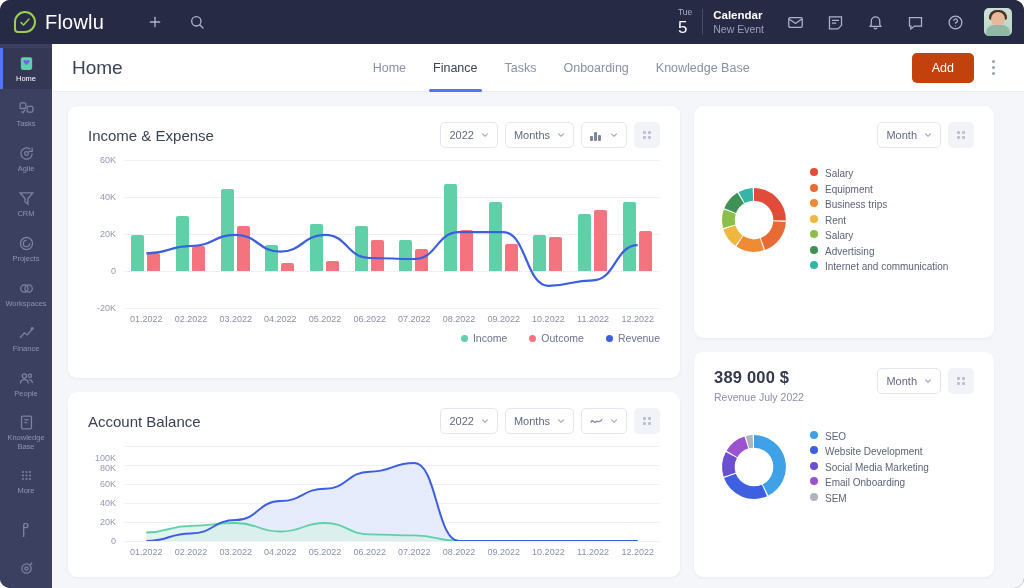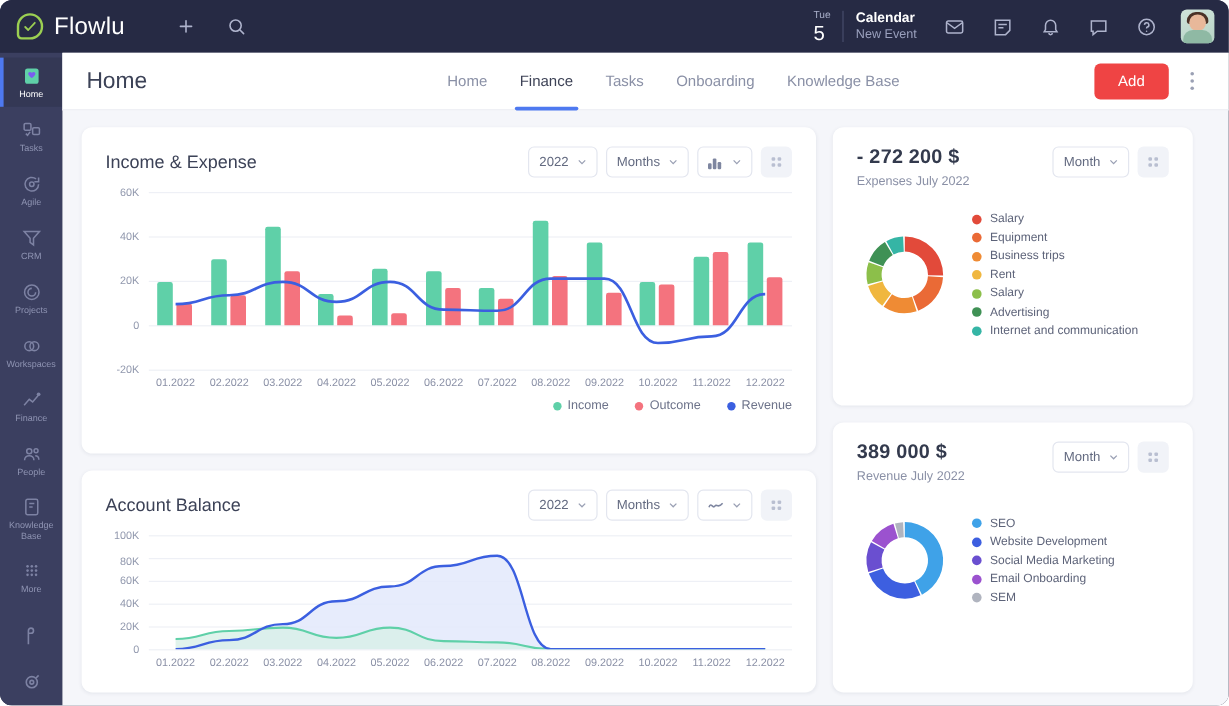--- a/index.html
+++ b/index.html
@@ -102,21 +102,21 @@
   .tab {
     font-size: 12.5px; color: #8a90a6; cursor: pointer; height: 48px;
     display: flex; align-items: center; position: relative;
   }
   .tab.active { color: #3d4256; }
   .tab.active::after {
     content:""; position:absolute; left:-4px; right:-4px; bottom:0; height:2.5px;
     background:#4e79f0; border-radius:2px;
   }
   .add-btn {
-    margin-left: auto; background: #ef4444; color: #fff; font-size: 12.5px;
+    margin-left: auto; background: #c2410c; color: #fff; font-size: 12.5px;
     border: none; border-radius: 5px; padding: 8px 20px; cursor: pointer;
   }
   .kebab {
     width: 22px; height: 28px; margin-left: 8px; display:flex; flex-direction:column;
     align-items:center; justify-content:center; gap:3px; cursor:pointer;
   }
   .kebab i { width:3px; height:3px; border-radius:50%; background:#9aa0b4; display:block;}
 
   .content { display: flex; padding: 14px 16px; gap: 14px; }
   .col-left { width: 612px; }
@@ -161,21 +161,21 @@
   .bar.inc { background: #5fd0a8; }
   .bar.out { background: #f4737e; }
   .legend { display: flex; justify-content: flex-end; gap: 22px; margin-top: 8px; padding-bottom: 12px;}
   .legend .li { display: flex; align-items: center; gap: 5px; font-size: 10.5px; color: #6d7governments;}
   .legend .li { color: #6d738a; }
   .dot { width: 7px; height: 7px; border-radius: 50%; display: inline-block; }
 
   
   .donut-row { display: flex; align-items: center; padding: 4px 18px 20px 18px; gap: 14px; }
   .legend-v { display: flex; flex-direction: column; gap: 4.5px; }
-  .legend-v .li { display: flex; align-items: center; gap: 7px; font-size: 10px; color: #5d6379; }
+  .legend-v .li { display: flex; align-items: flex-start; gap: 7px; font-size: 10px; color: #5d6379; }
   .legend-v .dot { width: 8px; height: 8px; }
   .svgdonut { flex-shrink: 0; }
 </style>
 </head>
 <body>
 
 <div id="app">
 
   <div class="topbar">
     <div class="brand">
@@ -574,21 +574,21 @@
           </div>
 
           <div class="chartwrap">
             <div class="plot" id="ab-plot" style="height:95px;margin-left:36px">
               <div class="gridline" style="top:0"></div>
               <div class="gridline" style="top:19px"></div>
               <div class="gridline" style="top:38px"></div>
               <div class="gridline" style="top:57px"></div>
               <div class="gridline" style="top:76px"></div>
               <div class="gridline" style="top:95px"></div>
-              <div class="ytick" style="top:0">100K</div>
+              <div class="ytick" style="top:12px">100K</div>
               <div class="ytick" style="top:22px">80K</div>
               <div class="ytick" style="top:38px">60K</div>
               <div class="ytick" style="top:57px">40K</div>
               <div class="ytick" style="top:76px">20K</div>
               <div class="ytick" style="top:95px">0</div>
               <svg id="ab-svg" style="position:absolute;left:0;top:0;width:100%;height:95px" preserveAspectRatio="none" viewBox="0 0 540 95">
                   <path d="M22.5,95.0 C45.0,95.0 45.0,87.4 67.5,87.4 C90.0,87.4 90.0,74.1 112.5,74.1 C135.0,74.1 135.0,55.1 157.5,55.1 C180.0,55.1 180.0,42.7 202.5,42.7 C225.0,42.7 225.0,25.7 247.5,25.7 C270.0,25.7 270.0,17.1 292.5,17.1 C315.0,17.1 315.0,95.0 337.5,95.0 C360.0,95.0 360.0,95.0 382.5,95.0 C405.0,95.0 405.0,95.0 427.5,95.0 C450.0,95.0 450.0,95.0 472.5,95.0 C495.0,95.0 495.0,95.0 517.5,95.0 L517.5,95 L22.5,95 Z" fill="#e3e9fb" opacity=".85"></path>
                   <path d="M22.5,86.5 C45.0,86.5 45.0,79.8 67.5,79.8 C90.0,79.8 90.0,77.0 112.5,77.0 C135.0,77.0 135.0,85.5 157.5,85.5 C180.0,85.5 180.0,77.0 202.5,77.0 C225.0,77.0 225.0,88.3 247.5,88.3 C270.0,88.3 270.0,89.3 292.5,89.3 C315.0,89.3 315.0,95.0 337.5,95.0 C360.0,95.0 360.0,95.0 382.5,95.0 C405.0,95.0 405.0,95.0 427.5,95.0 C450.0,95.0 450.0,95.0 472.5,95.0 C495.0,95.0 495.0,95.0 517.5,95.0 L517.5,95 L22.5,95 Z" fill="#d8f0e7" opacity=".8"></path>
                   <path d="M22.5,86.5 C45.0,86.5 45.0,79.8 67.5,79.8 C90.0,79.8 90.0,77.0 112.5,77.0 C135.0,77.0 135.0,85.5 157.5,85.5 C180.0,85.5 180.0,77.0 202.5,77.0 C225.0,77.0 225.0,88.3 247.5,88.3 C270.0,88.3 270.0,89.3 292.5,89.3 C315.0,89.3 315.0,95.0 337.5,95.0 C360.0,95.0 360.0,95.0 382.5,95.0 C405.0,95.0 405.0,95.0 427.5,95.0 C450.0,95.0 450.0,95.0 472.5,95.0 C495.0,95.0 495.0,95.0 517.5,95.0" fill="none" stroke="#5fd0a8" stroke-width="1.8" vector-effect="non-scaling-stroke"></path>
                   <path d="M22.5,95.0 C45.0,95.0 45.0,87.4 67.5,87.4 C90.0,87.4 90.0,74.1 112.5,74.1 C135.0,74.1 135.0,55.1 157.5,55.1 C180.0,55.1 180.0,42.7 202.5,42.7 C225.0,42.7 225.0,25.7 247.5,25.7 C270.0,25.7 270.0,17.1 292.5,17.1 C315.0,17.1 315.0,95.0 337.5,95.0 C360.0,95.0 360.0,95.0 382.5,95.0 C405.0,95.0 405.0,95.0 427.5,95.0 C450.0,95.0 450.0,95.0 472.5,95.0 C495.0,95.0 495.0,95.0 517.5,95.0" fill="none" stroke="#3b5fe0" stroke-width="2" vector-effect="non-scaling-stroke"></path>
@@ -609,24 +609,20 @@
                 <div class="xtick">12.2022</div>
               </div>
           </div>
         </div>
       </div>
 
       <div class="col-right">
 
         <div class="card" style="height:232px">
           <div class="card-head" style="align-items:flex-start">
-            <div>
-              <div class="card-kpi">- 272 200 $</div>
-              <div class="card-sub">Expenses July 2022</div>
-            </div>
             <div class="ctrls">
               <div class="select">
                 <span>Month</span>
                 <svg class="chev" viewBox="0 0 12 12" fill="none" stroke="currentColor" stroke-width="1.6">
                     <polyline points="2,4 6,8 10,4"></polyline>
                   </svg>
               </div>
               <div class="grid-btn">
                   <i></i>
                   <i></i>

